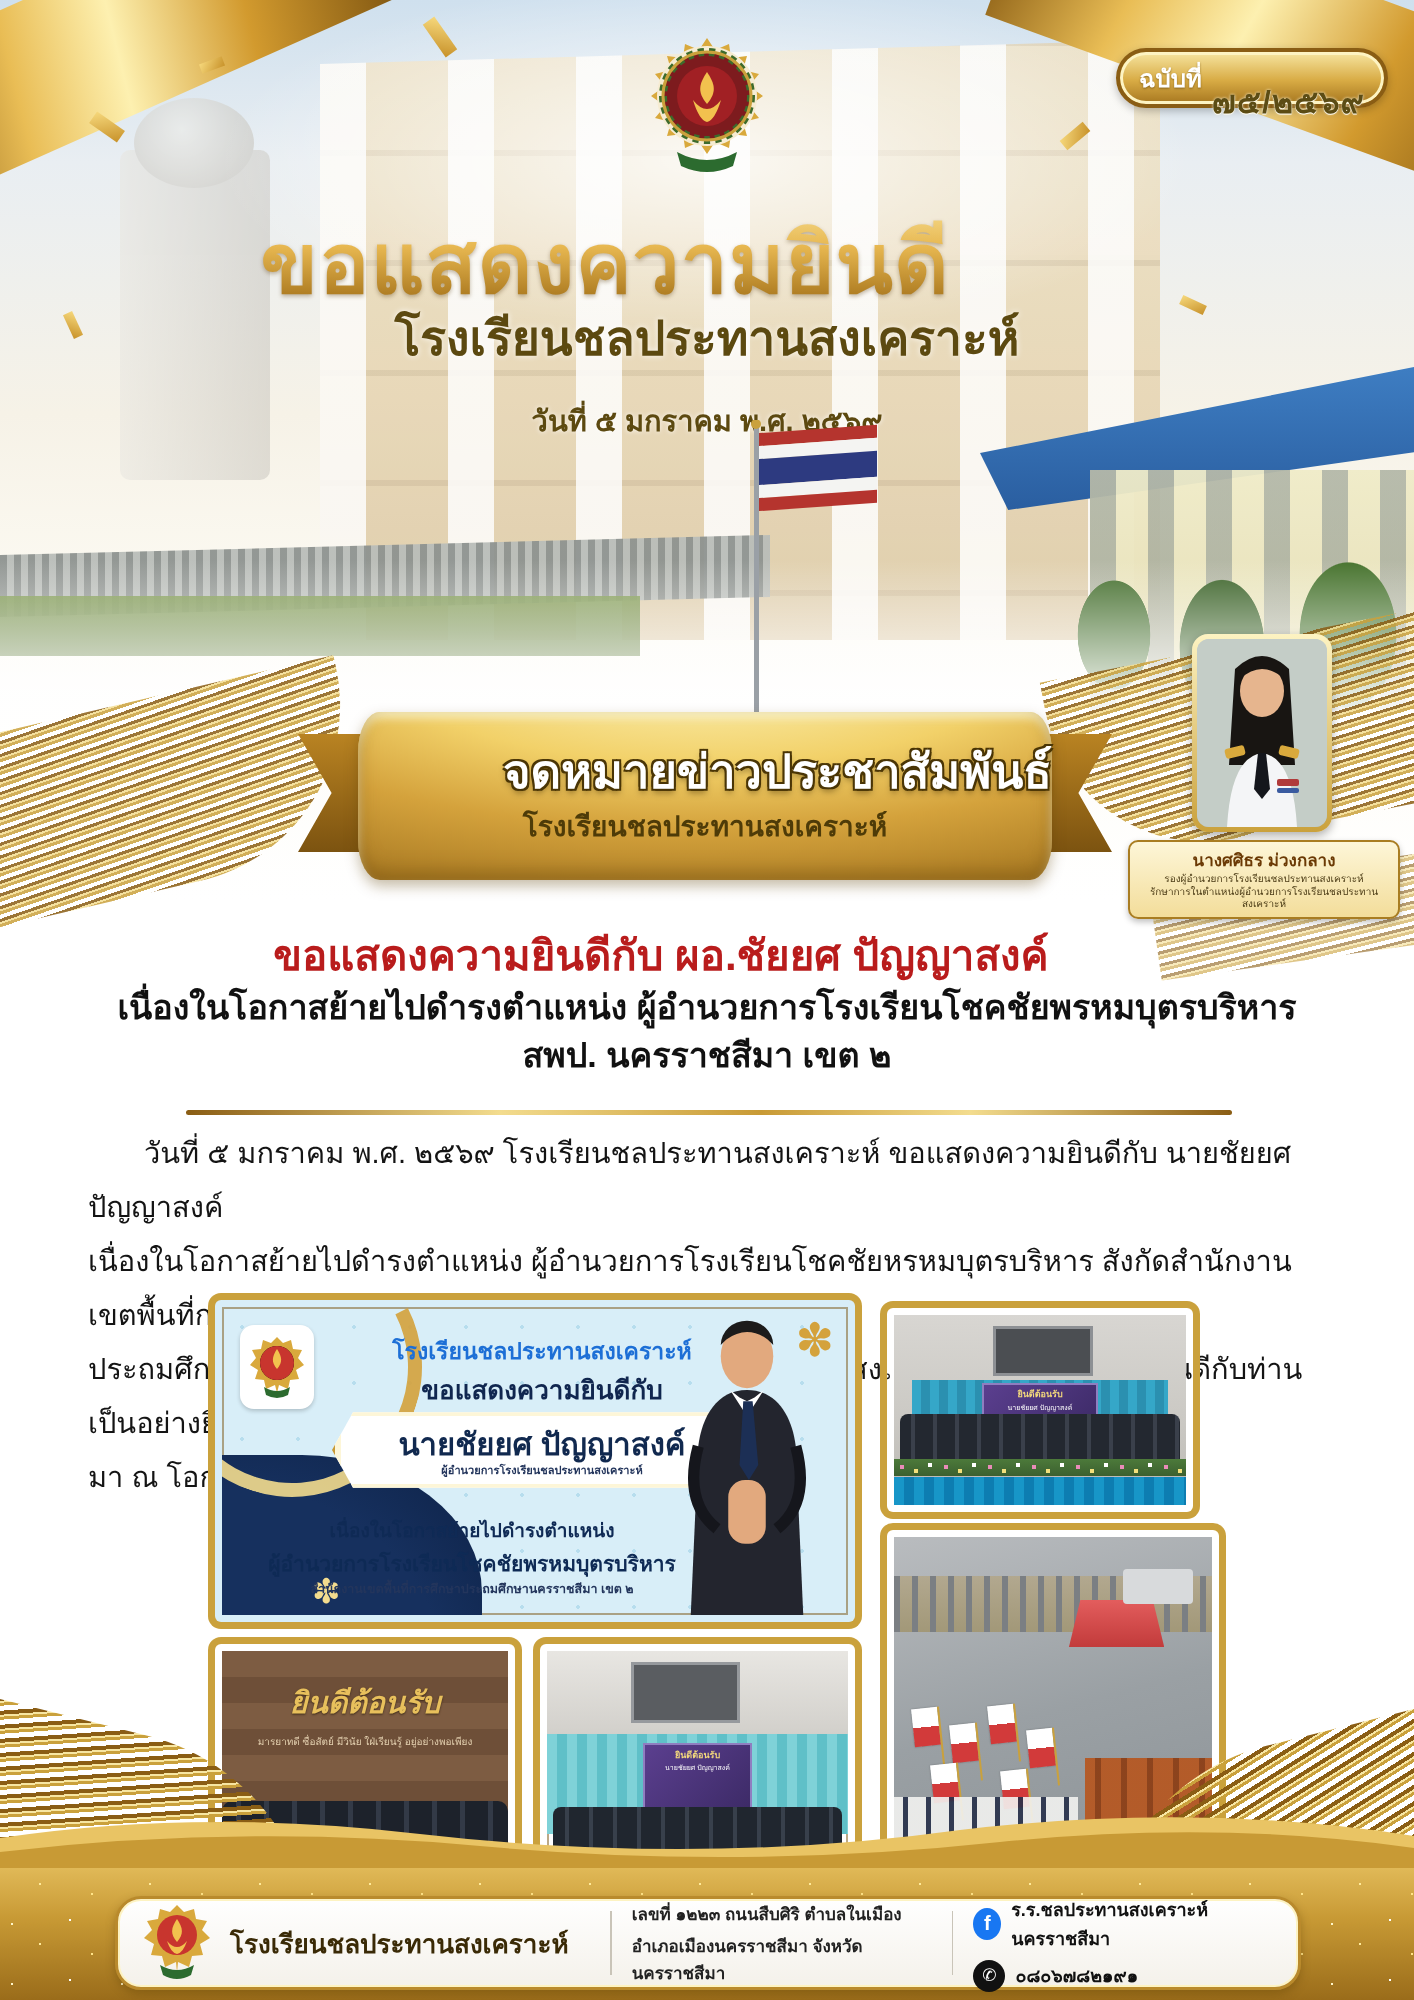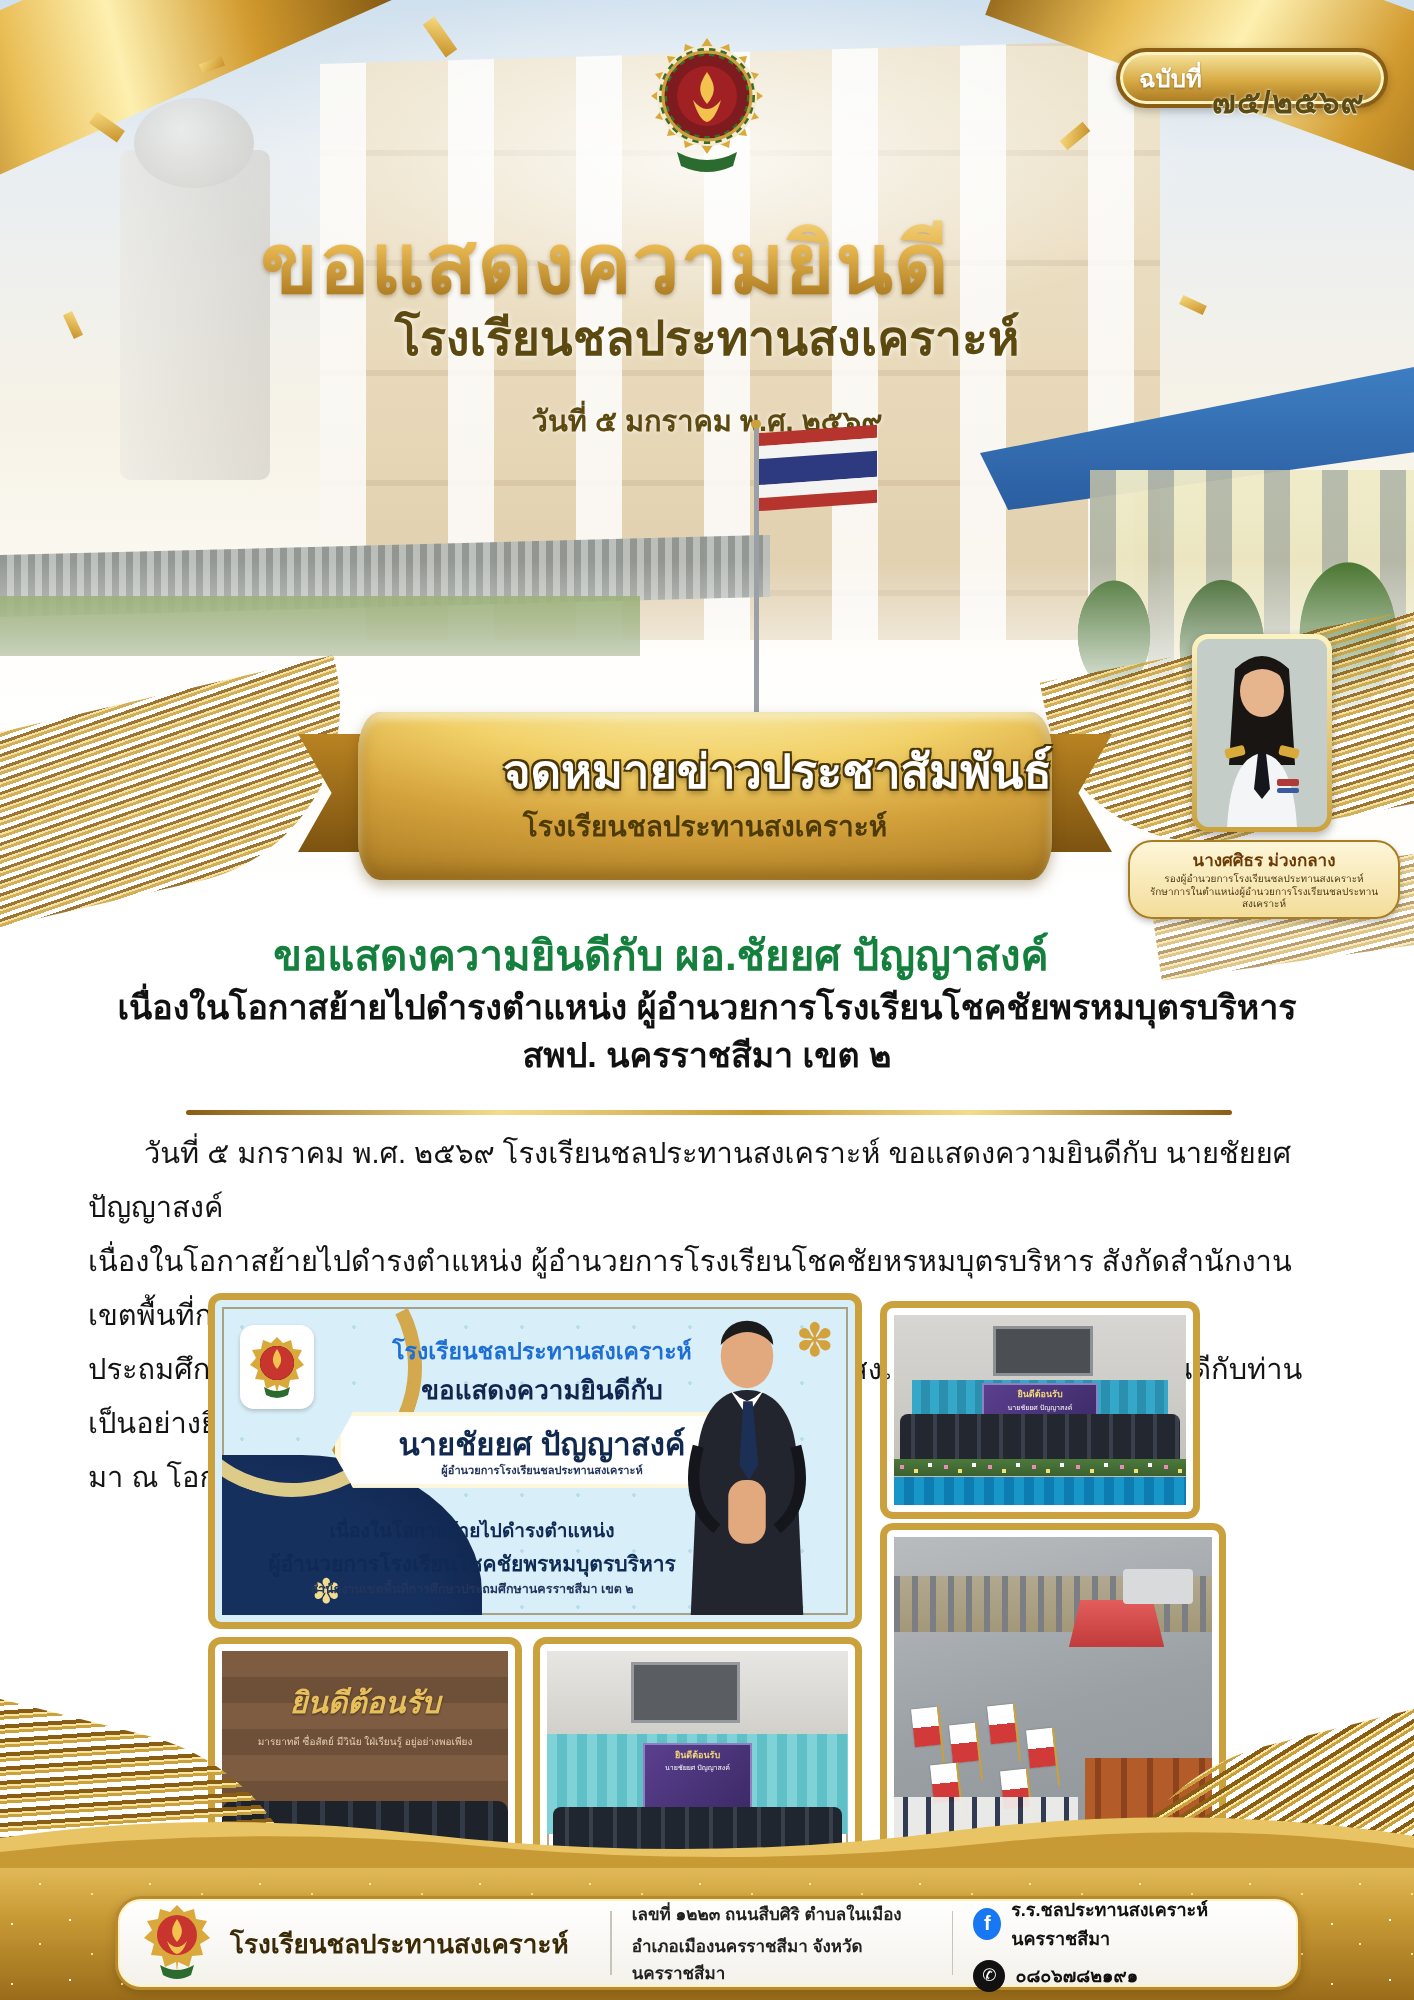--- a/index.html
+++ b/index.html
@@ -92,28 +92,28 @@
   .banner-sub { position:absolute; left:58px; top:92px; width:694px; text-align:center;
            font-size:28px; font-weight:800; color:#4e3b08; }
 
   
   .portrait-card { position:absolute; left:1192px; top:634px; width:140px; height:198px; border-radius:16px;
            background:linear-gradient(180deg,#fdf3c2,#caa13c); padding:5px;
            box-shadow:0 4px 10px rgba(0,0,0,.3); }
   .portrait-card .inner { width:100%; height:100%; border-radius:12px; overflow:hidden;
            background:linear-gradient(180deg,#c9d2cc,#aeb8b2); position:relative; }
   .portrait-caption { position:absolute; left:1128px; top:840px; width:272px; text-align:center;
-           background:linear-gradient(180deg,#fdf6d8,#f3dd9a); border:2px solid #a97d22; border-radius:24px;
+           background:linear-gradient(180deg,#fdf6d8,#f3dd9a); border:2px solid #a97d22; border-radius:10px;
            padding:4px 6px 6px; box-shadow:0 3px 6px rgba(0,0,0,.25); }
   .portrait-caption .nm { font-size:17px; font-weight:800; color:#6b3a05; }
   .portrait-caption .rl { font-size:10px; color:#4a3a14; line-height:1.25; }
 
   
   .headline { position:absolute; left:0; top:922px; width:1322px; text-align:center;
-           font-size:42px; font-weight:800; color:#15803d; }
+           font-size:42px; font-weight:800; color:#b91c1c; }
   .subhead { position:absolute; left:0; width:1414px; text-align:center; font-size:34px; font-weight:800; color:#111; }
   .subhead.s1 { top:980px; }
   .subhead.s2 { top:1028px; }
   .divider { position:absolute; left:186px; top:1110px; width:1046px; height:5px;
            background:linear-gradient(90deg,#8a5d14,#f3dc8e 30%,#c89a35 55%,#f3dc8e 75%,#8a5d14); border-radius:3px; }
   .bodytext { position:absolute; left:88px; top:1126px; width:1250px; font-size:29px; font-weight:500;
            color:#141414; line-height:54px; }
   .bodytext .ln.first { text-indent:56px; }
 
   

